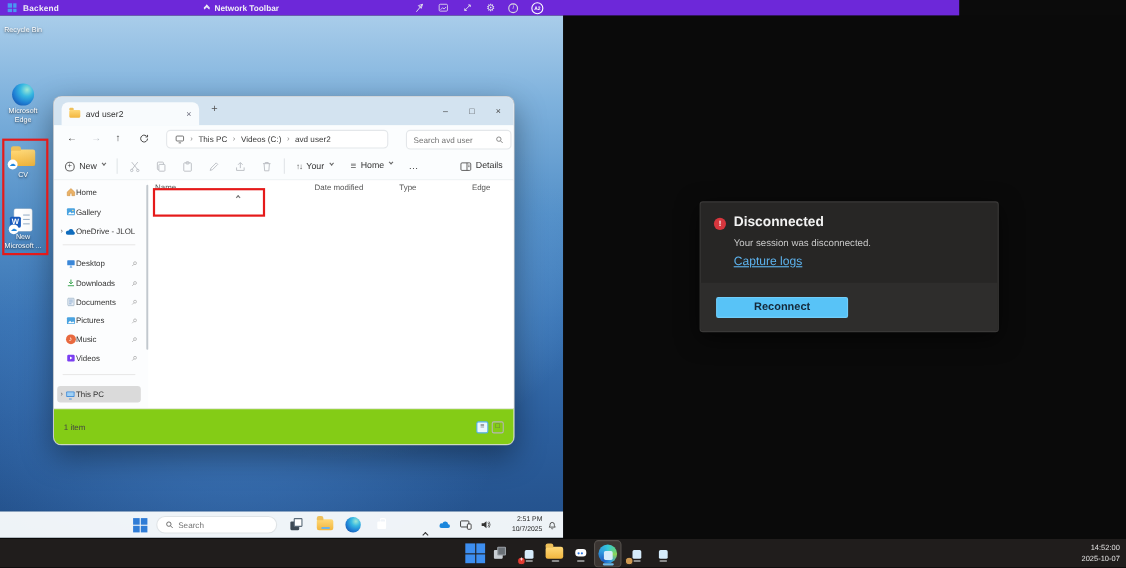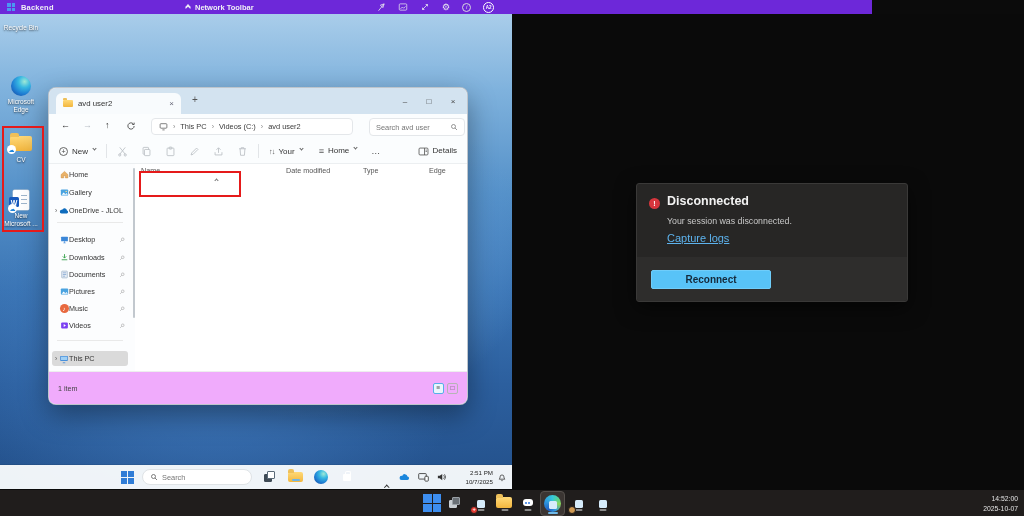--- a/index.html
+++ b/index.html
@@ -79,21 +79,21 @@
 .sb-scroll{position:absolute;left:84px;top:4px;width:2px;height:150px;background:#c2c8ce;border-radius:1px}
 .content{position:absolute;left:86px;top:76px;right:0;bottom:16px;background:#fff}
 .hdr{position:absolute;top:2px;font-size:7.2px;color:#555}
 .colcaret{position:absolute;left:80px;top:4px;color:#777}
 .colcaret .chv{width:3px;height:3px;border-width:1px}
 .frow{position:absolute;top:15px;left:0;right:0;height:20px}
 .fcell{position:absolute;top:5px;font-size:7.4px;color:#666;white-space:nowrap}
 .fname{color:#222}
 .wicon{position:absolute;left:10px;top:3px;width:11px;height:11px;background:#2b579a;border-radius:2px;color:#fff;font-size:7px;font-weight:700;display:flex;align-items:center;justify-content:center}
 .hscroll{position:absolute;left:112px;right:8px;bottom:19px;height:3px;background:#a9adb2;border-radius:2px}
-.statusbar{position:absolute;left:0;right:0;bottom:0;height:16px;background:#f0abfc;border-top:1px solid #eee;display:flex;align-items:center;padding:16px 9px;font-size:7.2px;color:#444}
+.statusbar{position:absolute;left:0;right:0;bottom:0;height:16px;background:#84cc16;border-top:1px solid #eee;display:flex;align-items:center;padding:16px 9px;font-size:7.2px;color:#444}
 .vtoggles{margin-left:auto;display:flex;gap:3px}
 .vtog{width:11px;height:11px;border:1px solid #b5b5b5;border-radius:2px;display:flex;align-items:center;justify-content:center;font-size:6.5px;color:#555;line-height:1}
 .vtog.sel{border-color:#56b0e8;background:#eaf6fd}
 
 
 .rtb{position:absolute;left:0;right:0;bottom:0;height:24px;background:rgba(250,252,253,.95);box-shadow:0 -1px 0 rgba(0,0,0,.07);z-index:30}
 .rtb>*{position:absolute}
 .rsearch{left:142px;top:4px;width:110px;height:16px;background:#fff;border:1px solid #dfe3e6;border-radius:9px;display:flex;align-items:center;gap:4px;padding:0 7px}
 .tview{width:11px;height:11px;position:relative}
 .tview i{position:absolute;width:8px;height:8px;border:1px solid #5a6a78;background:#fff;border-radius:1px}

